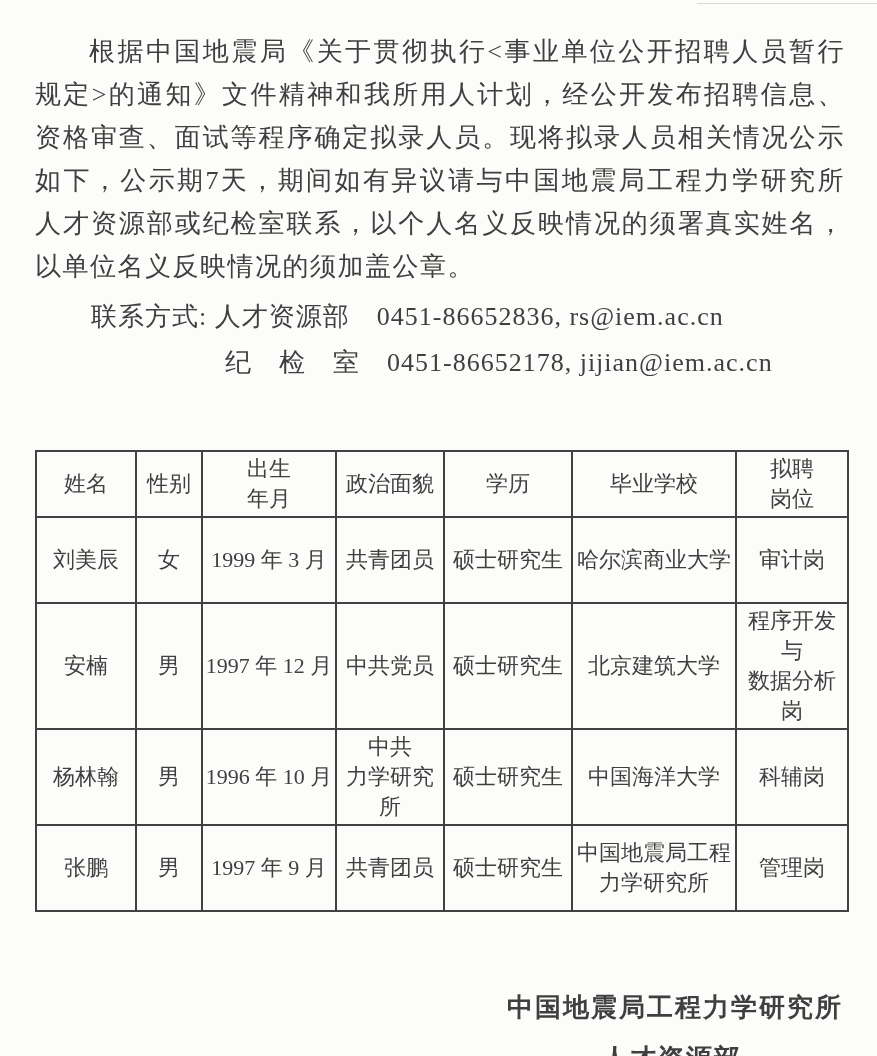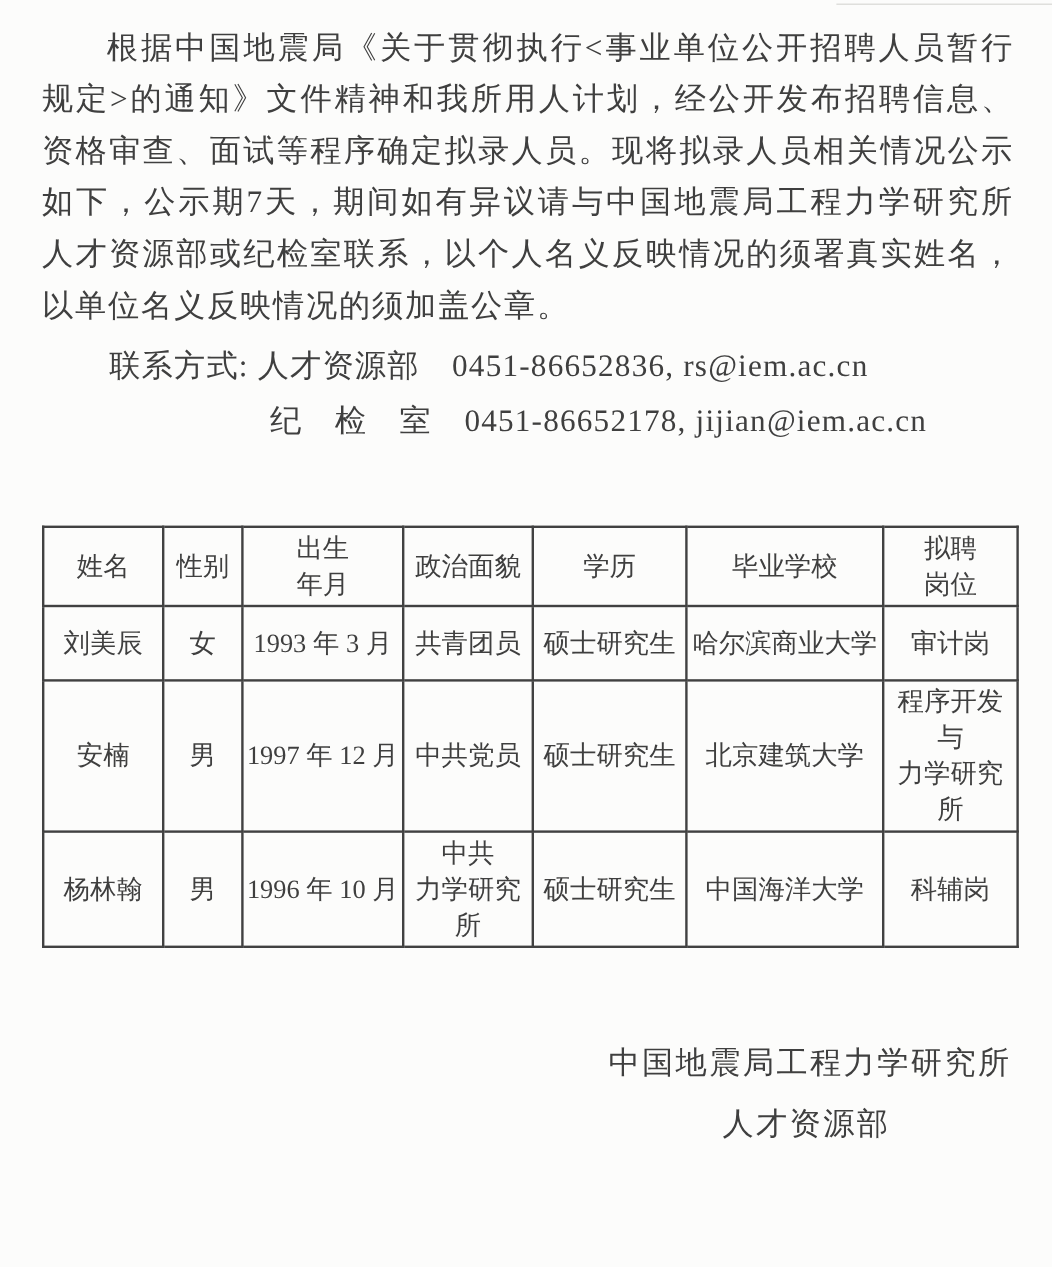--- a/index.html
+++ b/index.html
@@ -9,21 +9,21 @@
     height: 1056px;
     background: #fcfcfb;
     overflow: hidden;
     font-family: "Liberation Serif", "DejaVu Serif", serif;
     color: #3f3f3f;
   }
 
   .page {
     width: 877px;
     height: 1056px;
-    padding: 18px 32px 0 35px;
+    padding: 30px 32px 0 35px;
     position: relative;
   }
 
   .intro {
     font-size: 26px;
     line-height: 43px;
     letter-spacing: 1.5px;
     text-align: justify;
     text-indent: 54px;
     width: 810px;
@@ -51,32 +51,32 @@
     font-weight: normal;
     font-size: 22px;
     line-height: 30px;
     text-align: center;
     vertical-align: middle;
     white-space: pre-line;
     padding: 2px 1px;
     overflow: hidden;
   }
   table.roster thead th { height: 66px; }
-  table.roster tbody td { height: 62px; }
+  table.roster tbody td { height: 86px; }
 
   .signature {
     margin-top: 70px;
     margin-left: 472px;
     width: 330px;
     text-align: center;
     font-size: 26px;
     line-height: 51px;
     letter-spacing: 2px;
   }
-  .signature .sig-line { white-space: nowrap; }
+  .signature .sig-line { white-space: nowrap; font-weight: bold; }
 
   
   .scan-artifact {
     position: absolute;
     top: 3px;
     right: 0;
     width: 180px;
     height: 1px;
     background: #d8d8d4;
   }
@@ -115,45 +115,55 @@
         <th>学历</th>
         <th>毕业学校</th>
         <th>拟聘
 岗位</th>
       </tr>
     </thead>
     <tbody>
       <tr>
         <td>刘美辰</td>
         <td>女</td>
-        <td>1993 年 3 月</td>
+        <td>1999 年 3 月</td>
         <td>共青团员</td>
         <td>硕士研究生</td>
         <td>哈尔滨商业大学</td>
         <td>审计岗</td>
       </tr>
       <tr>
         <td>安楠</td>
         <td>男</td>
         <td>1997 年 12 月</td>
         <td>中共党员</td>
         <td>硕士研究生</td>
         <td>北京建筑大学</td>
         <td>程序开发与
-力学研究所</td>
+数据分析岗</td>
       </tr>
       <tr>
         <td>杨林翰</td>
         <td>男</td>
         <td>1996 年 10 月</td>
         <td>中共
 力学研究所</td>
         <td>硕士研究生</td>
         <td>中国海洋大学</td>
         <td>科辅岗</td>
+      </tr>
+      <tr>
+        <td>张鹏</td>
+        <td>男</td>
+        <td>1997 年 9 月</td>
+        <td>共青团员</td>
+        <td>硕士研究生</td>
+        <td>中国地震局工程
+力学研究所</td>
+        <td>管理岗</td>
       </tr>
     </tbody>
   </table>
 
   <div class="signature">
     <div class="sig-line">中国地震局工程力学研究所</div>
     <div class="sig-line">人才资源部</div>
 
   </div>
 

